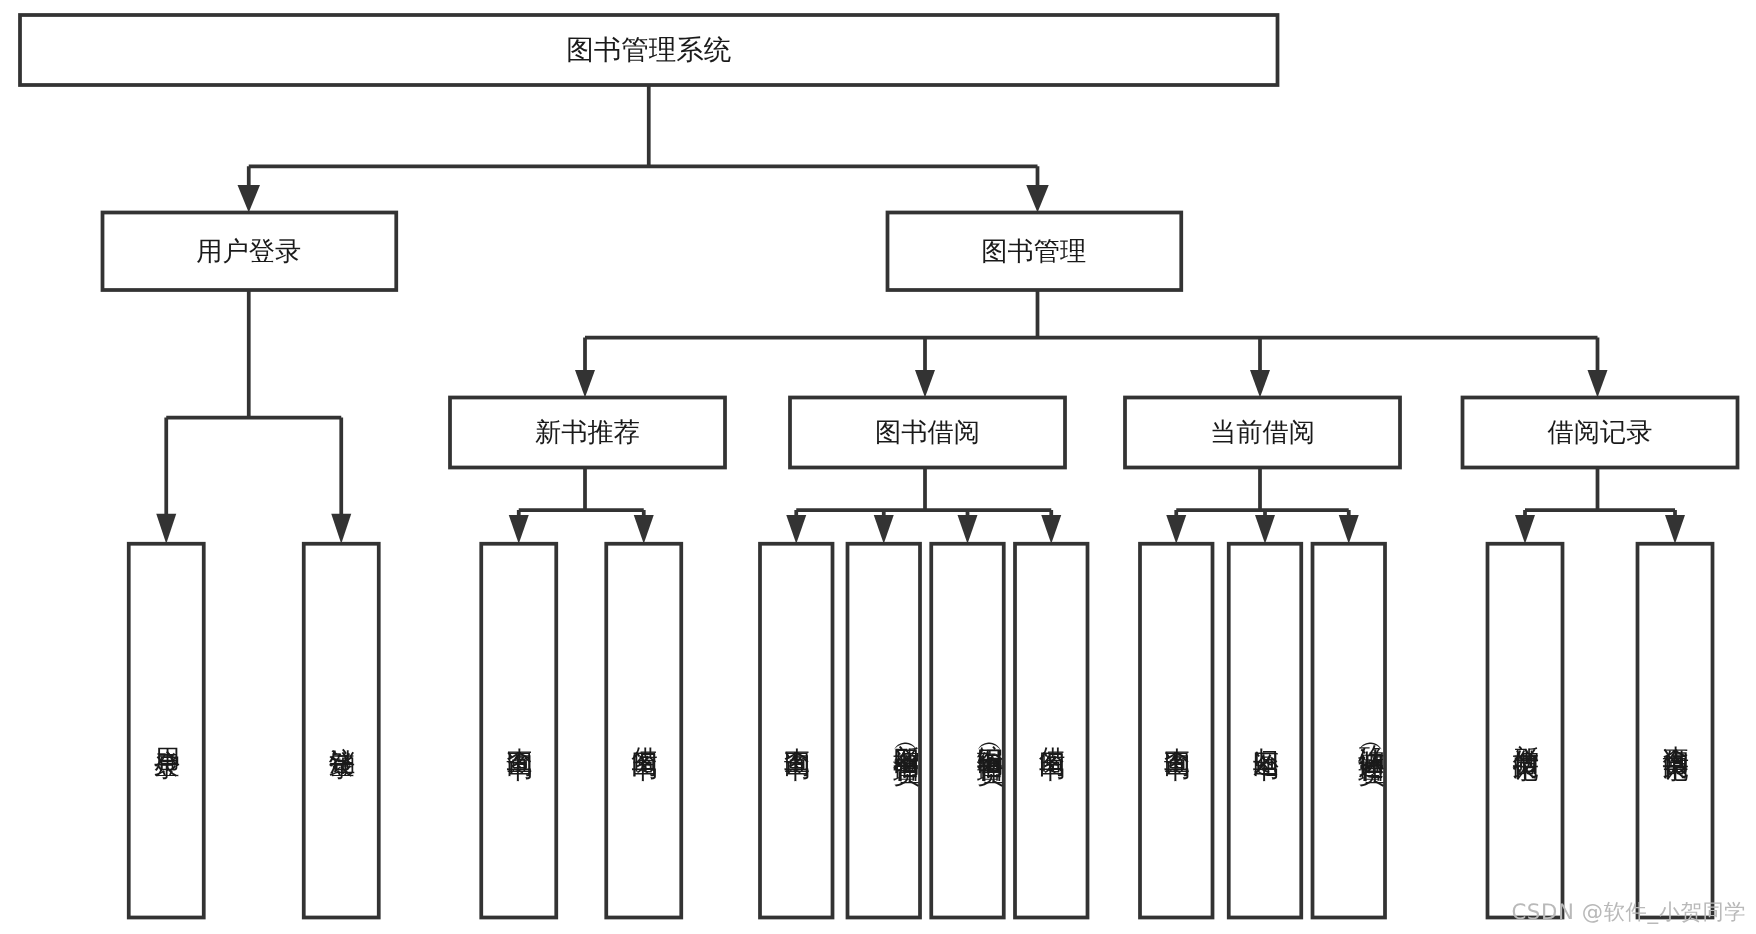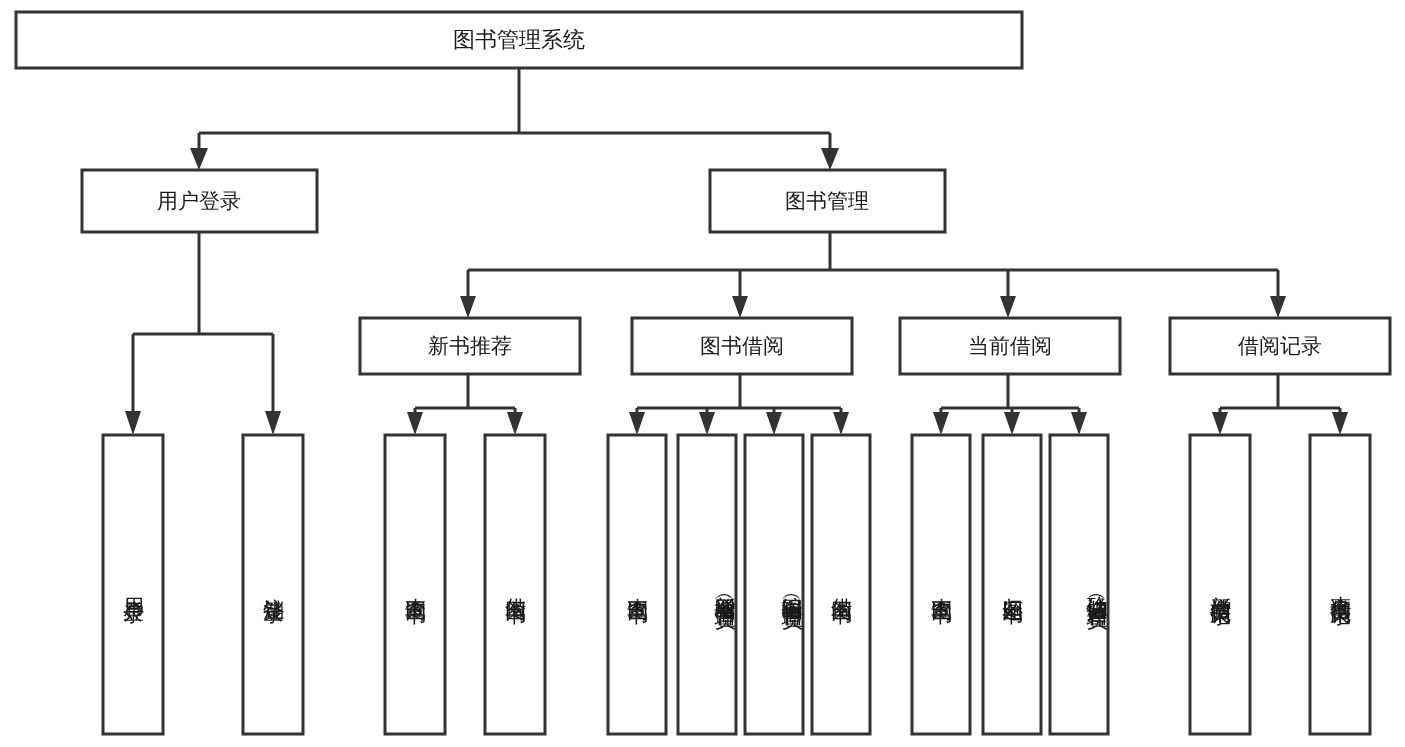--- a/index.html
+++ b/index.html
@@ -220,14 +220,15 @@
   <div class="vlabel" style="left:608px; top:435px; width:58px; height:299px; display:flex; align-items:center; justify-content:center;">查询图书</div>
   <div class="vlabel" style="left:678px; top:441px; width:58px; height:293px; display:flex; align-items:flex-start; justify-content:center;">新增图书（管理员）</div>
   <div class="vlabel" style="left:745px; top:441px; width:58px; height:293px; display:flex; align-items:flex-start; justify-content:center;">编辑图书（管理员）</div>
   <div class="vlabel" style="left:812px; top:435px; width:58px; height:299px; display:flex; align-items:center; justify-content:center;">借阅图书</div>
   <div class="vlabel" style="left:912px; top:435px; width:58px; height:299px; display:flex; align-items:center; justify-content:center;">查询图书</div>
   <div class="vlabel" style="left:983px; top:435px; width:58px; height:299px; display:flex; align-items:center; justify-content:center;">归还图书</div>
   <div class="vlabel" style="left:1050px; top:441px; width:58px; height:293px; display:flex; align-items:flex-start; justify-content:center;">确认归还（管理员）</div>
   <div class="vlabel" style="left:1190px; top:435px; width:60px; height:299px; display:flex; align-items:center; justify-content:center;">新增借阅记录</div>
   <div class="vlabel" style="left:1310px; top:435px; width:60px; height:299px; display:flex; align-items:center; justify-content:center;">查询借阅记录</div>
 
+  <div class="watermark">CSDN @软件_小贺同学</div>
 
 </div>
 
 </body></html>

